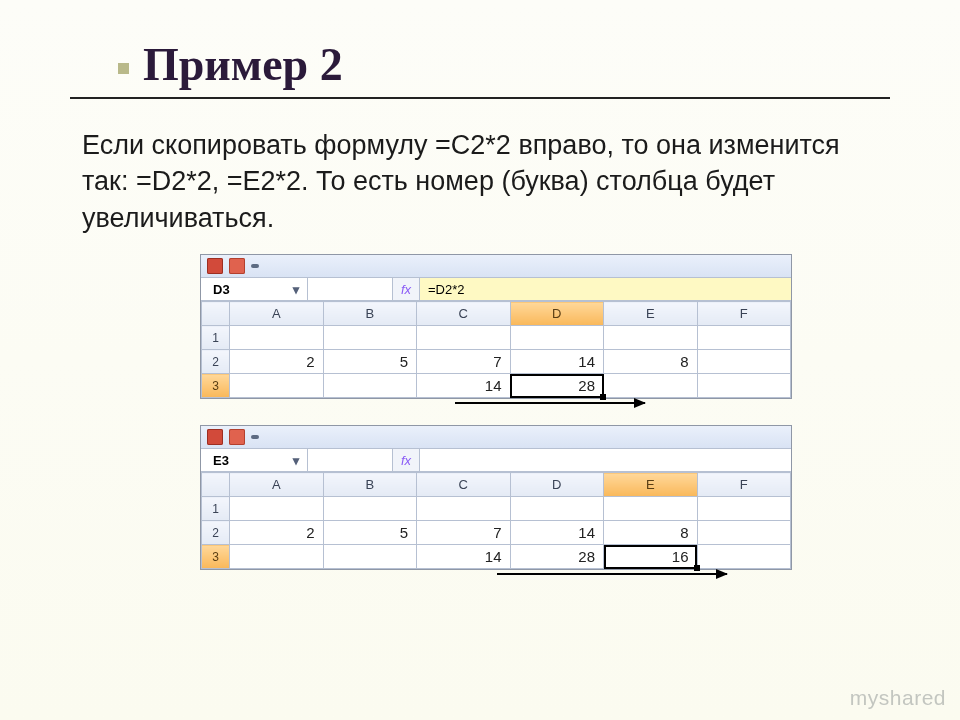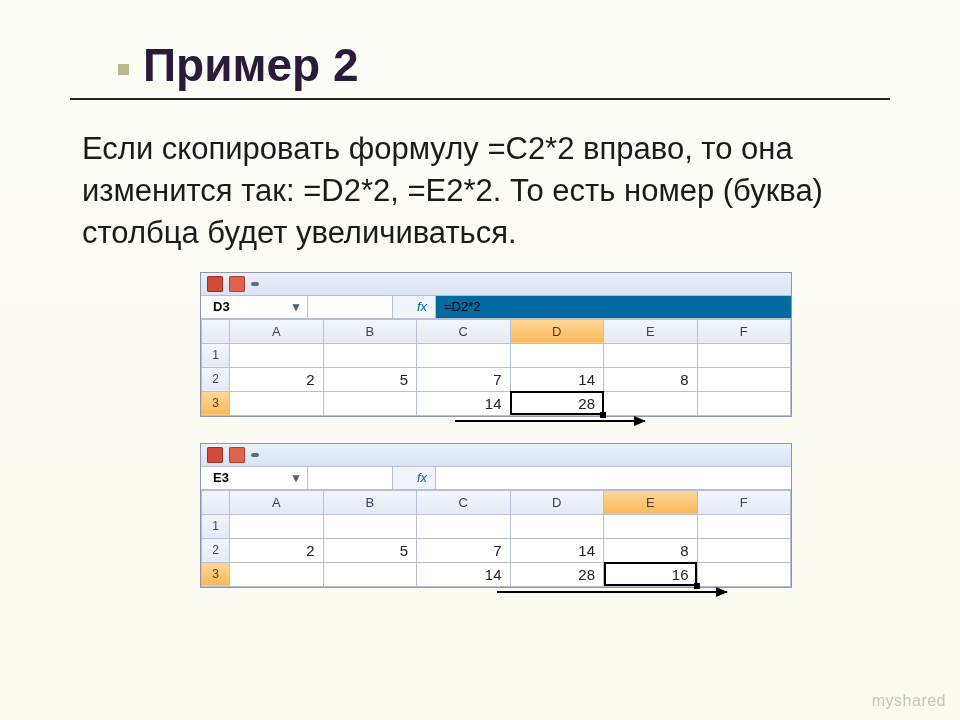--- a/index.html
+++ b/index.html
@@ -8,40 +8,40 @@
     height: 720px;
     background: linear-gradient(to bottom, #fdfdf8, #fbfbf0);
     font-family: Arial, sans-serif;
     overflow: hidden;
     position: relative;
   }
   .slide {
     padding: 38px 70px 0 70px;
   }
   .title {
-    font-family: Liberation Sans, sans-serif;
+    font-family: Liberation Serif, serif;
     font-size: 46px;
     color: #2b1a3a;
     margin: 0 0 6px 48px;
   }
   .title-marker {
     display: inline-block;
     width: 11px;
     height: 11px;
     background: #b9b98a;
     margin-right: 14px;
     vertical-align: 6px;
   }
   hr.rule {
     border: none;
     border-top: 2px solid #222;
     margin: 0 0 28px 0;
   }
   .body-text {
-    font-size: 31px;
+    font-size: 27px;
     line-height: 1.35;
     color: #1b1b1b;
     margin: 0 0 18px 12px;
     max-width: 810px;
   }
 
   .excel {
     width: 590px;
     margin: 0 0 26px 130px;
     border: 1px solid #8f97a6;
@@ -90,29 +90,28 @@
   .dd-arrow {
     width: 14px; height: 14px;
     display: flex; align-items: center; justify-content: center;
     color: #546079;
   }
   .fb-spacer { width: 84px; border-right: 1px solid #b6c0d2; }
   .fx-btn {
     width: 26px;
     border-right: 1px solid #b6c0d2;
     display: flex; align-items: center; justify-content: center;
-    font-style: italic; color: #0369a1;
+    font-style: italic; color: #8b5cf6;
     background: #f1f4fa;
-    padding-left: 16px;
   }
   .fb-input {
     flex: 1;
     padding: 0 8px;
     display: flex; align-items: center;
-    background: #0369a1;
+    background: #fef9c3;
   }
 
   table.sheet {
     border-collapse: collapse;
     width: 100%;
     table-layout: fixed;
     background: #fff;
   }
   .sheet th, .sheet td {
     border: 1px solid #b6c0d2;
@@ -162,21 +161,21 @@
     right: -1px; top: -4px;
     border-left: 12px solid #000;
     border-top: 5px solid transparent;
     border-bottom: 5px solid transparent;
   }
 
   .watermark {
     position: absolute;
     right: 14px;
     bottom: 10px;
-    font-size: 16px;
+    font-size: 21px;
     color: #c3c6c0;
     letter-spacing: 0.5px;
   }
 </style>
 </head>
 <body>
 
 <div class="slide">
   <h1 class="title">
     <span class="title-marker"></span><span>Пример 2</span>

